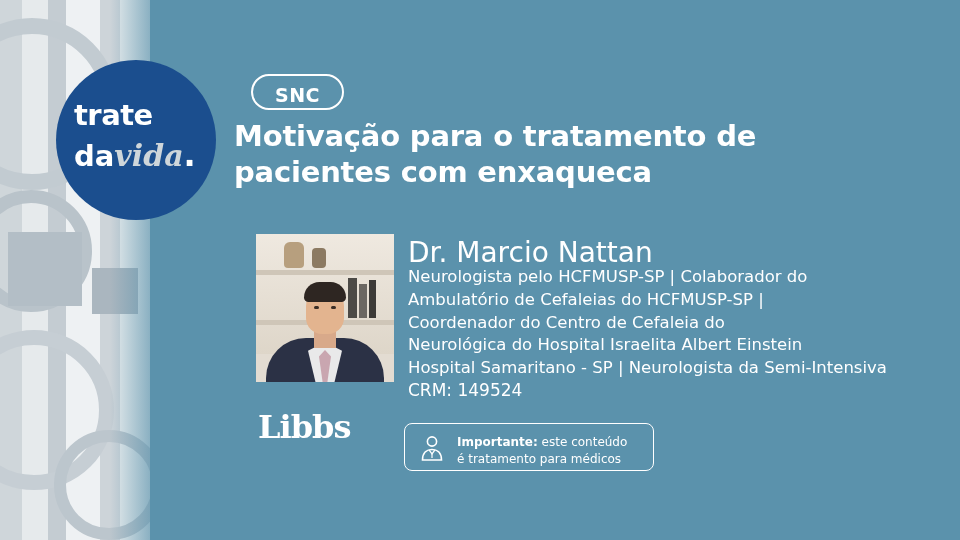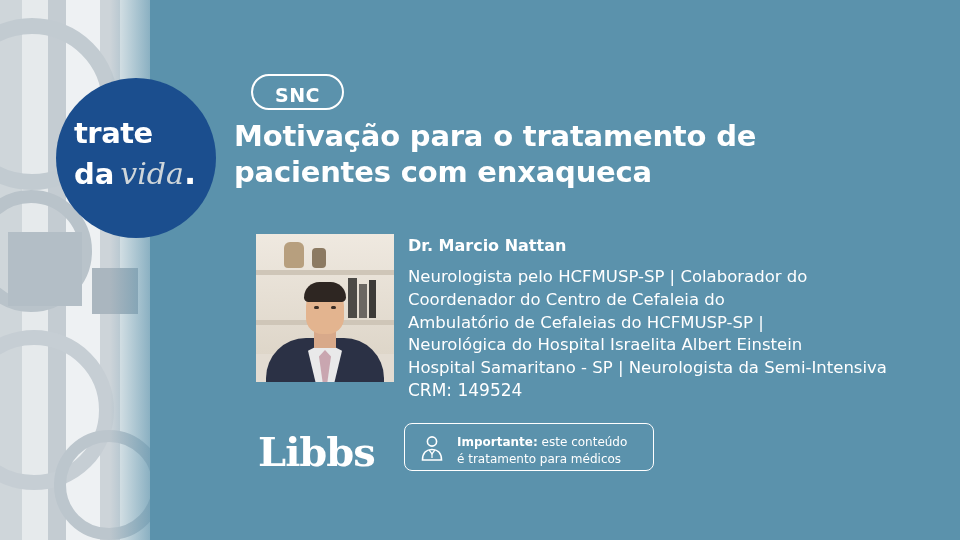--- a/index.html
+++ b/index.html
@@ -67,21 +67,21 @@
   .lp-fade {
     position: absolute;
     left: 110px; top: 0;
     width: 60px; height: 540px;
     background: linear-gradient(to right, rgba(91,146,172,0), rgba(91,146,172,1));
   }
 
   
   .badge {
     position: absolute;
-    left: 56px; top: 78px;
+    left: 56px; top: 60px;
     width: 160px; height: 160px;
     border-radius: 50%;
     background: #1b4e8e;
     color: #ffffff;
     box-shadow: 0 0 0 0 rgba(0,0,0,0);
   }
   .badge-line1 {
     position: absolute;
     left: 18px; top: 38px;
     font-size: 29px;
@@ -92,24 +92,23 @@
   .badge-line2 {
     position: absolute;
     left: 18px; top: 76px;
     font-size: 29px;
     font-weight: bold;
     font-family: "DejaVu Sans", sans-serif;
   }
   .badge-script {
     font-family: "DejaVu Serif", serif;
     font-style: italic;
-    font-weight: normal;
+    font-weight: bold;
     color: #cfd6da;
     font-size: 30px;
-    margin-left: 6px;
   }
   .badge-dot {
     color: #ffffff;
     font-size: 32px;
     font-weight: bold;
   }
 
   
   .tag {
     position: absolute;
@@ -165,45 +164,45 @@
   .ph-hair  { position:absolute; left:48px; top:48px; width:42px; height:20px; background:#2e2622; border-radius:20px 20px 6px 6px; }
   .ph-eye   { position:absolute; top:72px; width:5px; height:3px; background:#3a2d26; border-radius:2px; }
   .ph-eye.l { left:58px; }
   .ph-eye.r { left:75px; }
 
   
   .sp-name {
     position: absolute;
     left: 408px; top: 236px;
     color: #ffffff;
-    font-size: 16px;
-    font-weight: bold;
+    font-size: 28px;
+    font-weight: normal;
   }
   .sp-creds {
     position: absolute;
     left: 408px; top: 266px;
     width: 545px;
     color: #ffffff;
     font-size: 16.5px;
     line-height: 1.38;
   }
   .sp-crm {
     position: absolute;
     left: 408px; top: 380px;
     color: #ffffff;
     font-size: 17px;
     font-weight: normal;
   }
 
   
   .libbs {
     position: absolute;
-    left: 258px; top: 428px;
-    color: #ffffff;
-    font-size: 40px;
+    left: 258px; top: 408px;
+    color: #ffffff;
+    font-size: 32px;
     font-weight: bold;
     font-family: "DejaVu Serif", serif;
     letter-spacing: -1px;
   }
 
   
   .notice {
     position: absolute;
     left: 404px; top: 423px;
     width: 250px; height: 48px;
@@ -279,22 +278,22 @@
     <div class="ph-neck"></div>
     <div class="ph-face"></div>
     <div class="ph-hair"></div>
     <div class="ph-eye l"></div>
     <div class="ph-eye r"></div>
   </div>
 
   <div class="sp-name">Dr. Marcio Nattan</div>
   <div class="sp-creds">
     <div>Neurologista pelo HCFMUSP-SP | Colaborador do</div>
+    <div>Ambulatório de Cefaleias do HCFMUSP-SP |</div>
     <div>Coordenador do Centro de Cefaleia do</div>
-    <div>Ambulatório de Cefaleias do HCFMUSP-SP |</div>
     <div>Neurológica do Hospital Israelita Albert Einstein</div>
     <div>Hospital Samaritano - SP | Neurologista da Semi-Intensiva</div>
   </div>
   <div class="sp-crm">CRM: 149524</div>
 
   <div class="libbs">Libbs</div>
 
   <div class="notice">
     <svg class="notice-icon" viewBox="0 0 30 30">
       <circle cx="15" cy="8.5" r="4.6" fill="none" stroke="#ffffff" stroke-width="1.6"></circle>

